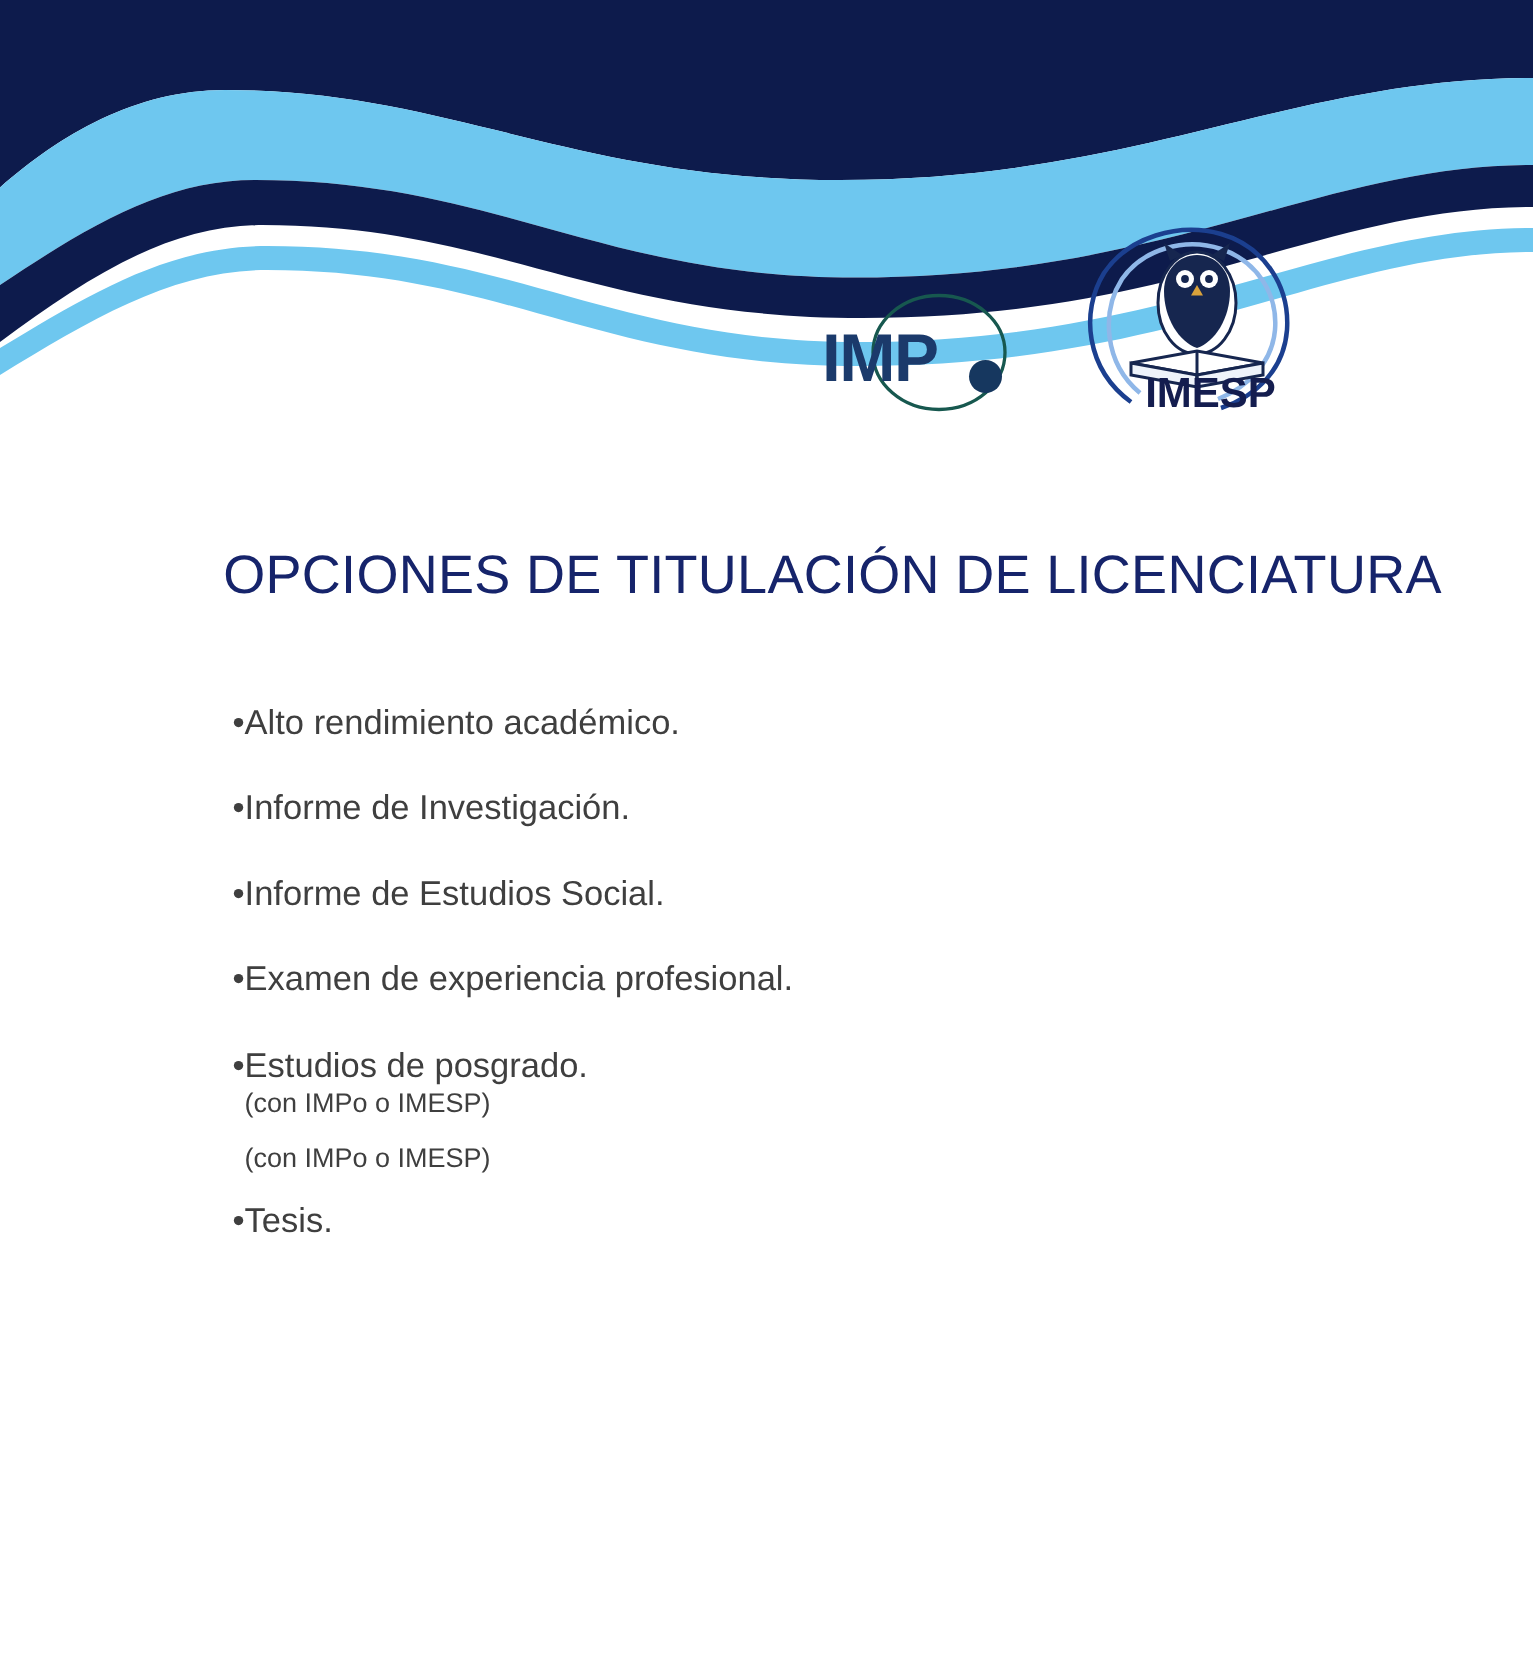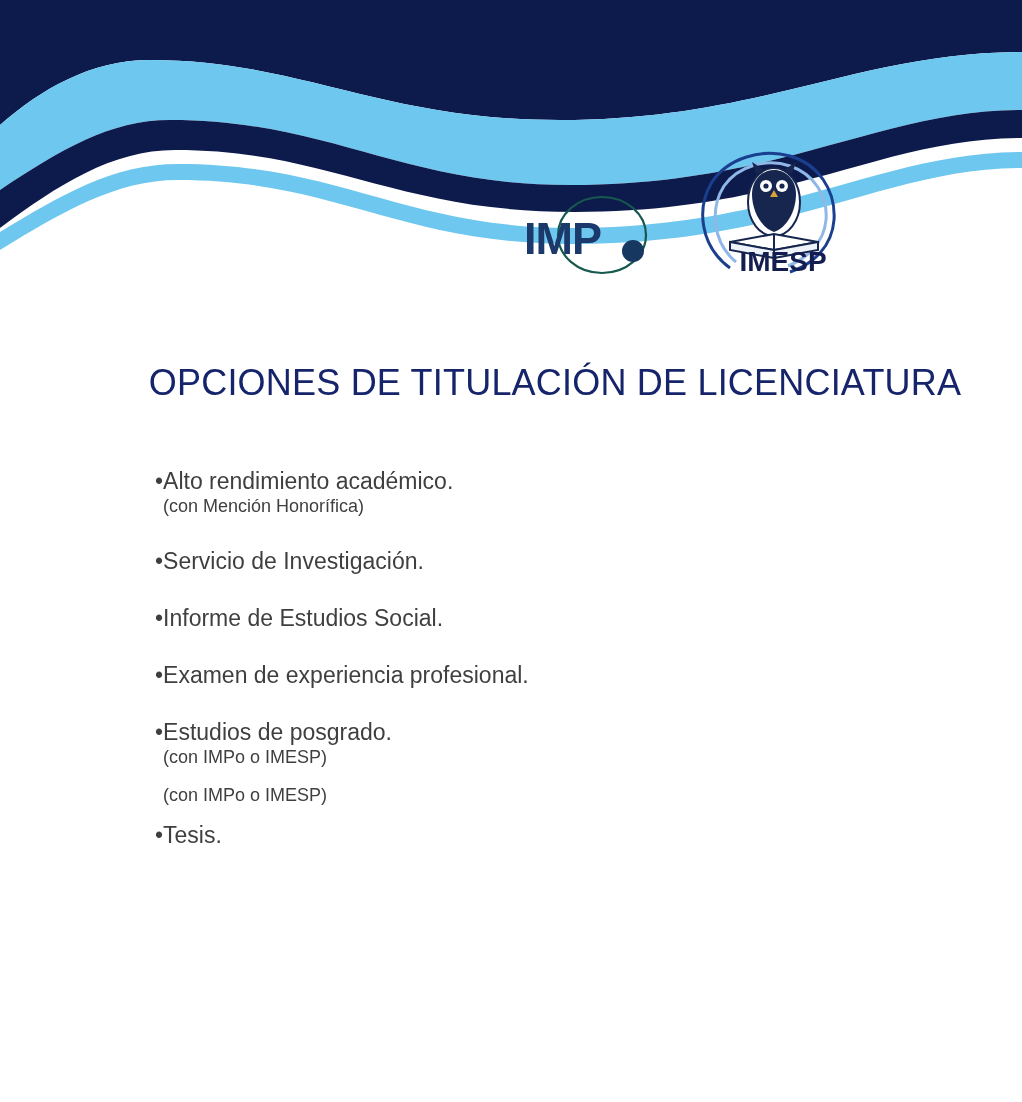--- a/index.html
+++ b/index.html
@@ -25,21 +25,21 @@
     overflow: hidden;
   }
   .header-band svg {
     display: block;
   }
 
   
   .logos {
     position: absolute;
     top: 150px;
-    left: 500px;
+    left: 524px;
     width: 400px;
     height: 160px;
   }
 
   .logo-imp {
     position: absolute;
     left: 10px;
     top: 45px;
     width: 160px;
     height: 80px;
@@ -210,28 +210,27 @@
 </div>
 
 <div class="title">OPCIONES DE TITULACIÓN DE LICENCIATURA</div>
 
 <div class="options">
 
   <div class="option">
     <div class="option-main">
       <span>•</span><span>Alto rendimiento académico.</span>
     </div>
-    <div class="option-note">(con Mención Honorífica)</div>
-  </div>
-
-  <div class="spacer-sm"></div>
-
-  <div class="option">
-    <div class="option-main">
-      <span>•</span><span>Servicio de Investigación.</span>
+  </div>
+
+  <div class="spacer-sm"></div>
+
+  <div class="option">
+    <div class="option-main">
+      <span>•</span><span>Informe de Investigación.</span>
     </div>
   </div>
 
   <div class="spacer-sm"></div>
 
   <div class="option">
     <div class="option-main">
       <span>•</span><span>Informe de Estudios Social.</span>
     </div>
   </div>

